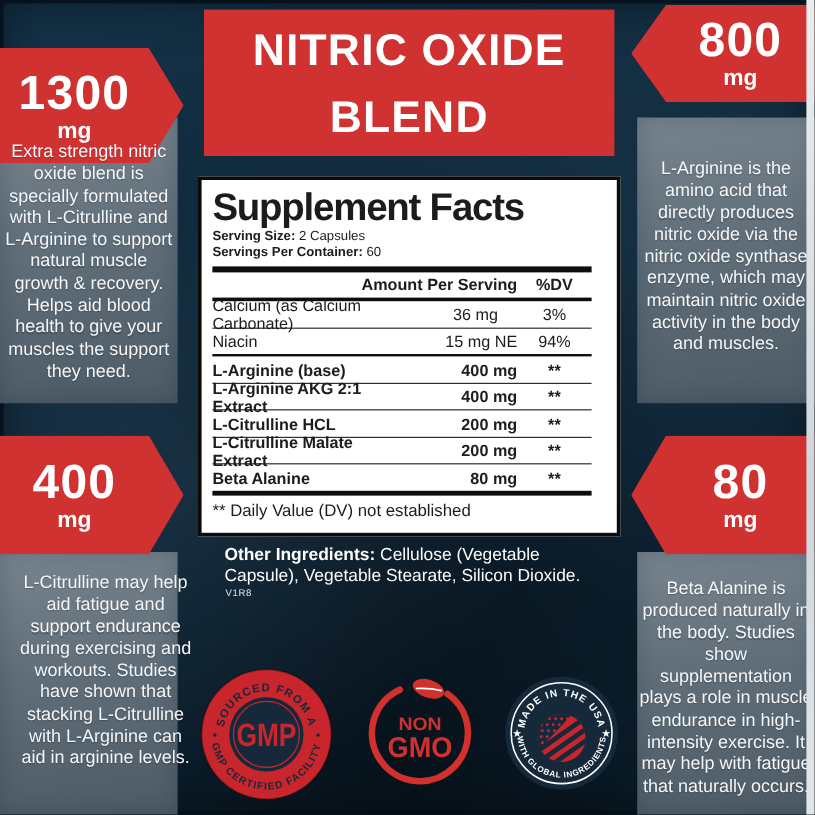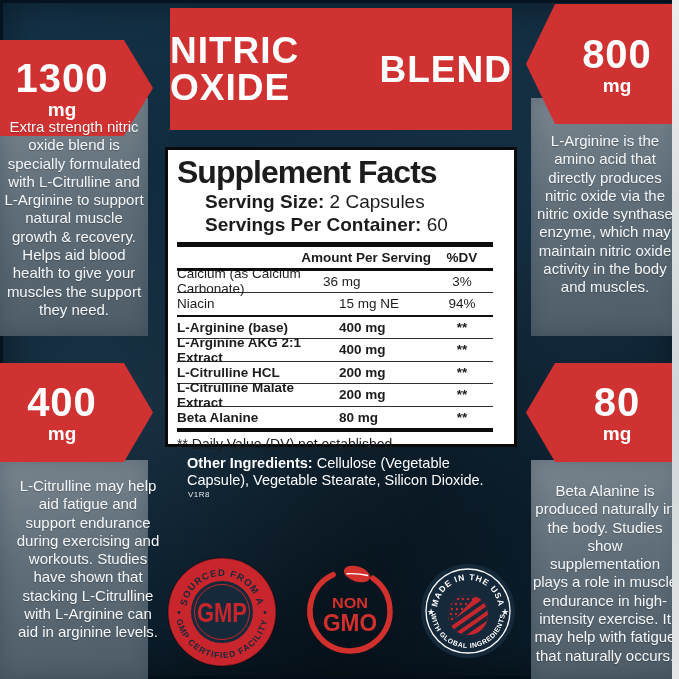--- a/index.html
+++ b/index.html
@@ -27,46 +27,46 @@
     font-size:15px;line-height:1.22;font-weight:normal;
     text-shadow:0 1px 1px rgba(0,0,0,.25);}
   .desc.tl{left:1px;top:118px;}
   .desc.tr{left:532px;top:132px;}
   .desc.bl{left:15px;top:477px;}
   .desc.br{left:532px;top:482px;}
   
   .banner{position:absolute;width:153px;background:#d03231;display:flex;}
   .banner.tl{left:0;top:4px;height:96px;clip-path:polygon(0 0,81% 0,100% 50%,81% 100%,0 100%);margin-top:36px;}
   .banner.bl{left:0;top:363px;height:99px;clip-path:polygon(0 0,81% 0,100% 50%,81% 100%,0 100%);}
-  .banner.tr{left:526px;top:4px;height:120px;clip-path:polygon(19% 0,100% 0,100% 100%,19% 100%,0 50%);}
+  .banner.tr{left:526px;top:4px;height:81px;clip-path:polygon(19% 0,100% 0,100% 100%,19% 100%,0 50%);}
   .banner.br{left:526px;top:363px;height:99px;clip-path:polygon(19% 0,100% 0,100% 100%,19% 100%,0 50%);}
   .banner .amt{width:124px;display:flex;flex-direction:column;align-items:center;justify-content:center;color:#fff;}
   .banner.tr .amt,.banner.br .amt{margin-left:29px;}
   .banner .num{font-size:40px;font-weight:bold;line-height:1;letter-spacing:1px;}
   .banner .unit{font-size:19px;font-weight:bold;line-height:1;margin-top:2px;}
   
   .title-block{position:absolute;left:170px;top:8px;width:342px;height:122px;background:#d03231;
-    display:flex;flex-direction:row;align-items:center;justify-content:center;gap:19px;}
+    display:flex;flex-direction:column;align-items:center;justify-content:center;gap:19px;}
   .title-block .t{color:#fff;font-weight:bold;font-size:37px;line-height:1;letter-spacing:1px;}
   
   .facts{position:absolute;left:165px;top:147px;width:352px;height:300px;background:#fff;
     border:3px solid #0b0b0b;box-sizing:border-box;padding:4px 21px 0 9px;color:#1c1c1c;}
   .facts h1{margin:2px 0 3px 0;font-size:32px;font-weight:bold;letter-spacing:-1px;line-height:1;}
-  .serving{font-size:19px;line-height:1.2;margin-left:28px;}
+  .serving{font-size:11px;line-height:1.2;}
   .b{font-weight:bold;}
   .bar1{height:5px;background:#0d0d0d;margin-top:5px;}
   .fhead{display:flex;align-items:center;height:21px;font-size:13.5px;font-weight:bold;
     border-bottom:3px solid #0d0d0d;}
   .fhead .ha{flex:1;text-align:right;}
   .fhead .hd{width:62px;text-align:center;}
   .frow{display:flex;align-items:center;height:21.5px;font-size:13.5px;border-top:1.5px solid #2e2e2e;}
   .frow:first-child{border-top:none;gap:16px;}
   .frow.sep-thick{border-top:2.5px solid #101010;}
   .frow .name{flex:1;text-align:left;}
-  .frow .amt{min-width:92px;}
+  .frow .amt{min-width:92px;text-align:right;}
   .frow .dv{width:62px;text-align:center;}
   .frow.bold{font-weight:bold;}
   .footnote{border-top:4px solid #0d0d0d;font-size:14px;padding:4px 0 0 0;height:20px;}
   
   .other{position:absolute;left:187px;top:455px;width:326px;color:#fdfdfd;font-size:14.5px;line-height:1.18;}
   .vcode{position:absolute;left:188px;top:490px;color:#e3e7e9;font-size:8px;letter-spacing:.5px;}
   .badges{position:absolute;left:0;top:0;}
   .arcT{letter-spacing:1px;}
 </style>
 </head>

